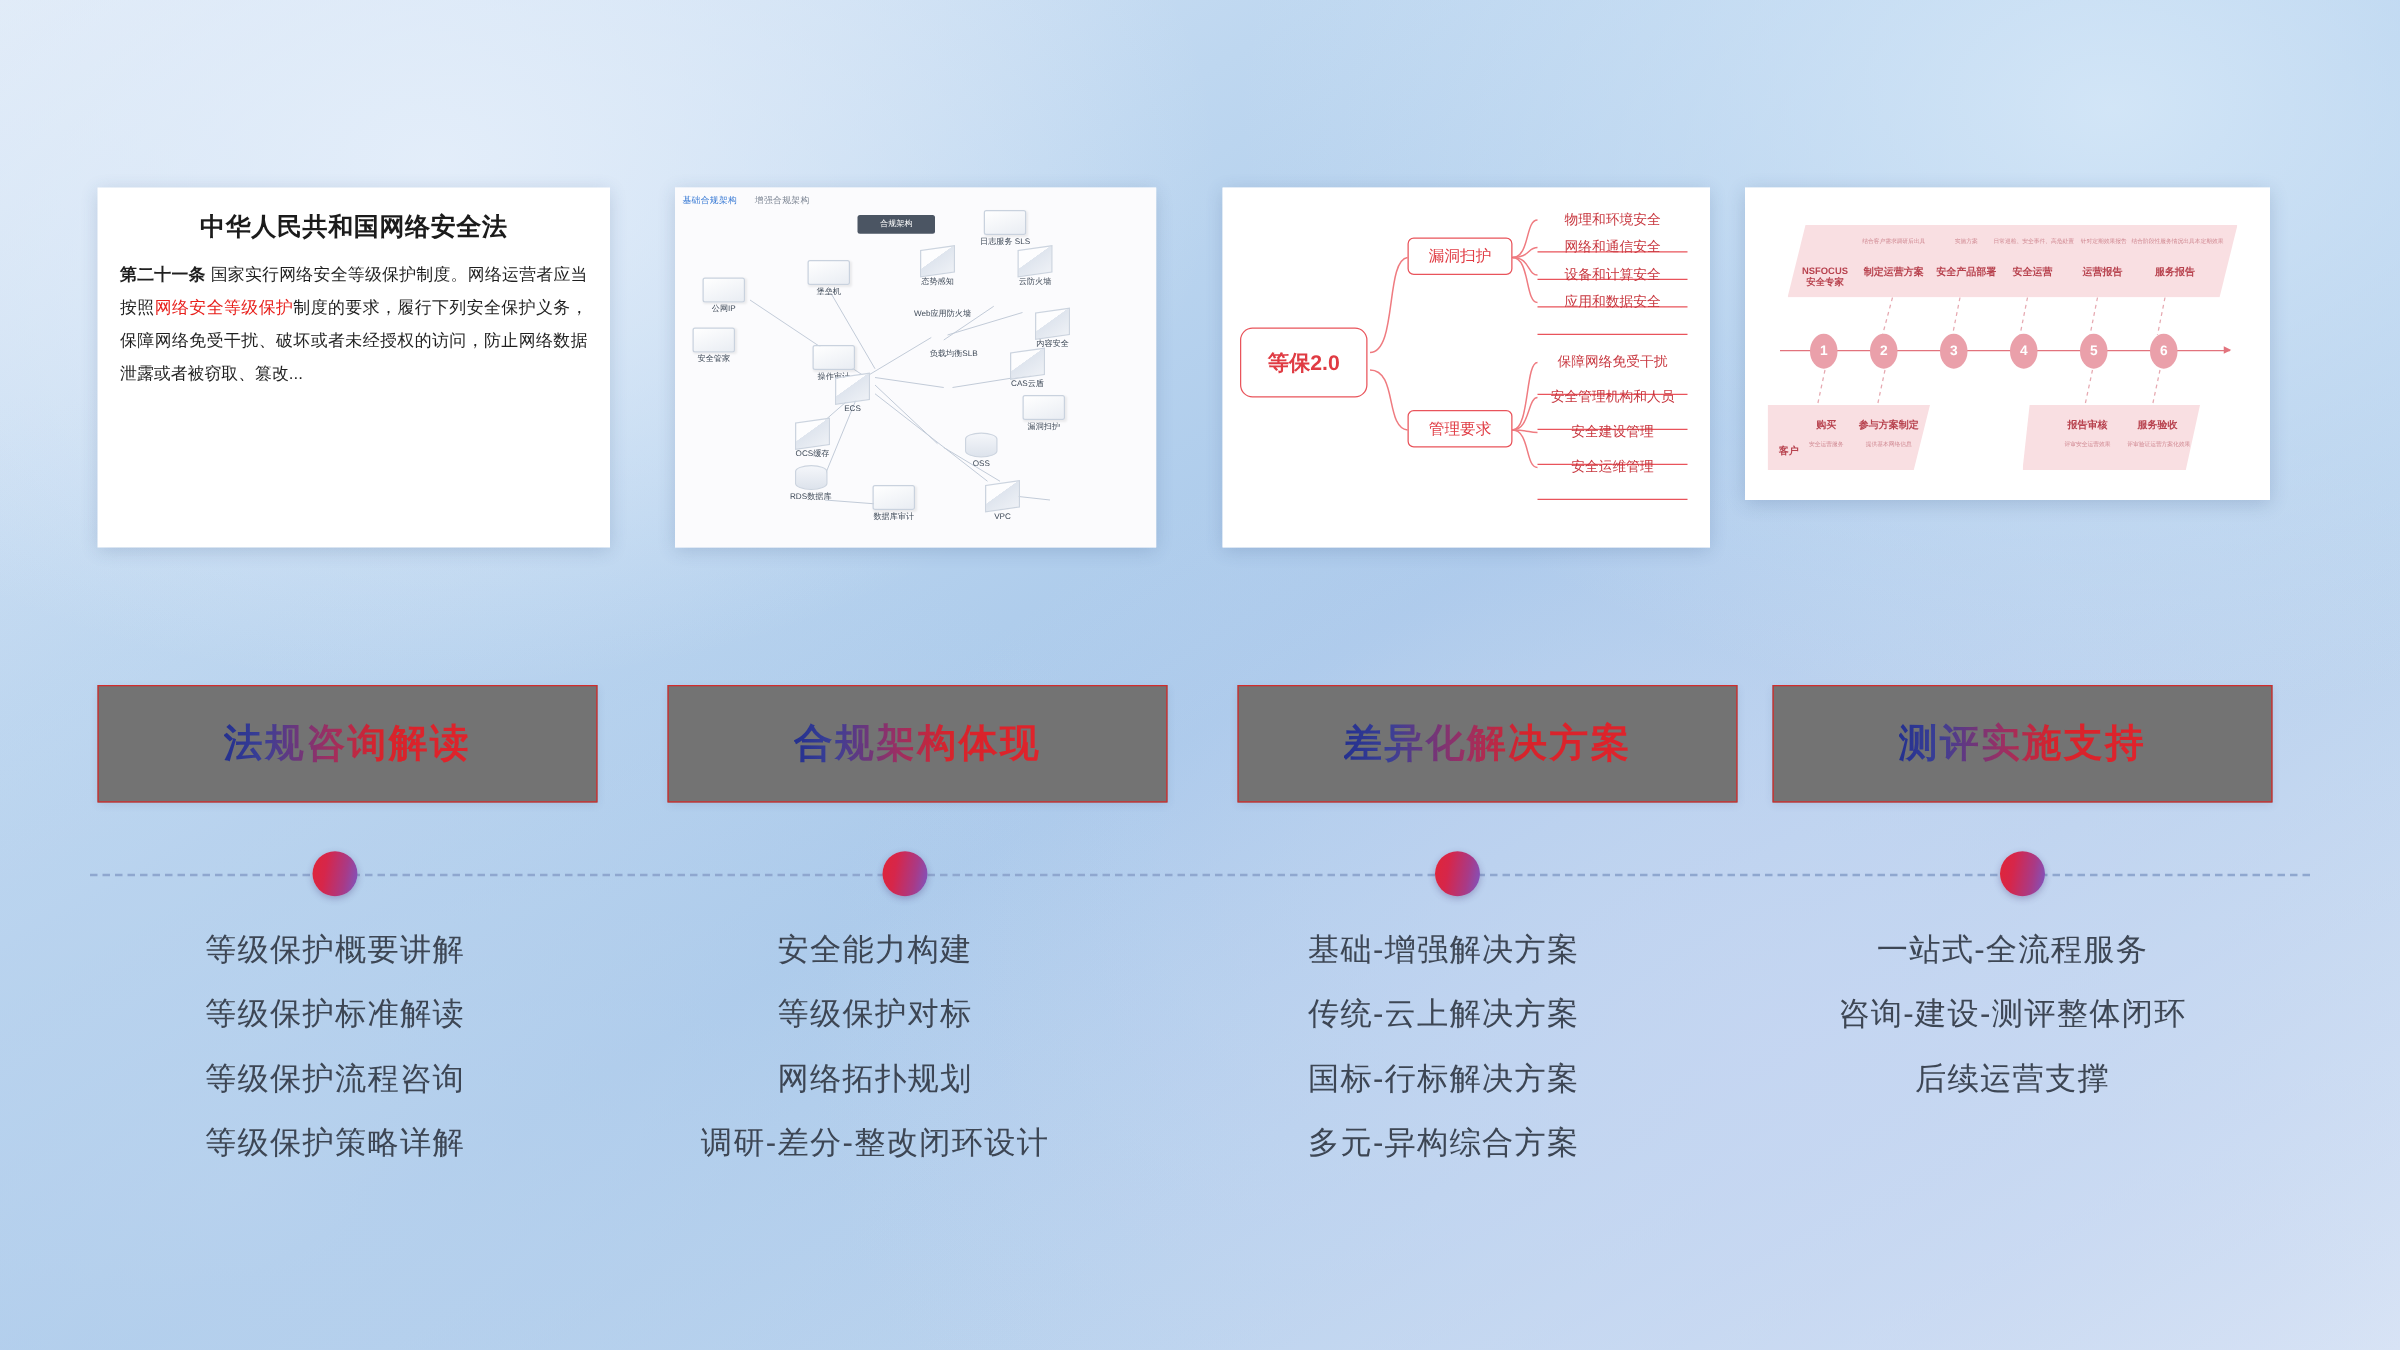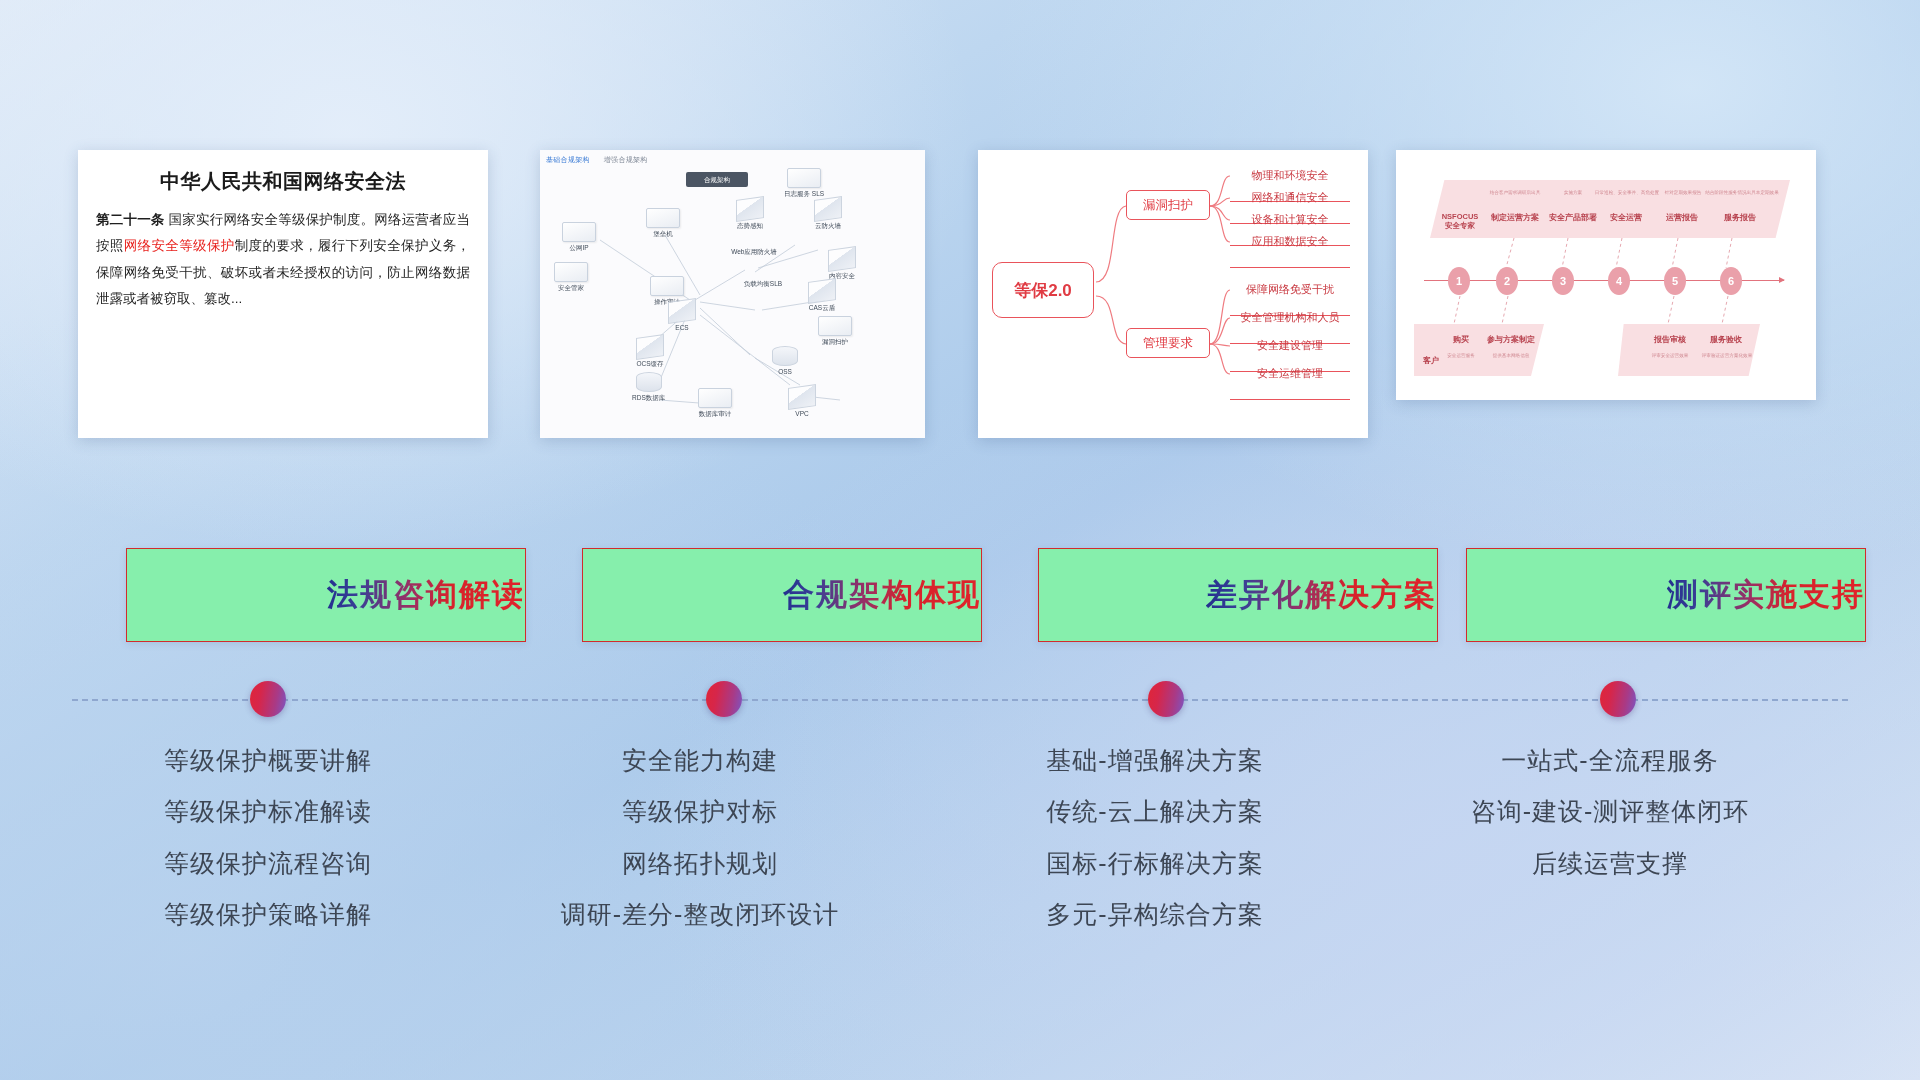--- a/index.html
+++ b/index.html
@@ -105,24 +105,23 @@
     display:flex; align-items:center; justify-content:center;
   }
   .flow .lbl  { position:absolute; font-size:8px; font-weight:bold; color:#b8434f; text-align:center; white-space:nowrap; }
   .flow .sub  { position:absolute; font-size:4.6px; color:#cf8790; text-align:center; white-space:nowrap; }
   .flow .pers { position:absolute; font-size:7.5px; font-weight:bold; color:#b8434f; text-align:center; line-height:1.2; }
 
   
   .btns { position:absolute; left:0; top:548px; width:1920px; height:98px; }
   .btn {
     position:absolute; top:0; height:94px;
-    border:1.6px solid #d22b2b; background:#86efac;
-    display:flex; align-items:center; justify-content:flex-end;
+    border:1.6px solid #d22b2b; background:#737373;
+    display:flex; align-items:center; justify-content:center;
     box-shadow:0 2px 7px rgba(50,80,130,.13);
-    margin-left:48px;
   }
   .btn.n1 { left:78px;   width:400px; }
   .btn.n2 { left:534px;  width:400px; }
   .btn.n3 { left:990px;  width:400px; }
   .btn.n4 { left:1418px; width:400px; }
   .btn span {
     font-size:31px; font-weight:bold; letter-spacing:2px;
     background:linear-gradient(90deg,#24308f 0%,#3a3f96 16%,#9b2f63 42%,#d7232b 62%,#e0232b 100%);
     -webkit-background-clip:text; background-clip:text; color:transparent;
     -webkit-text-fill-color:transparent;

